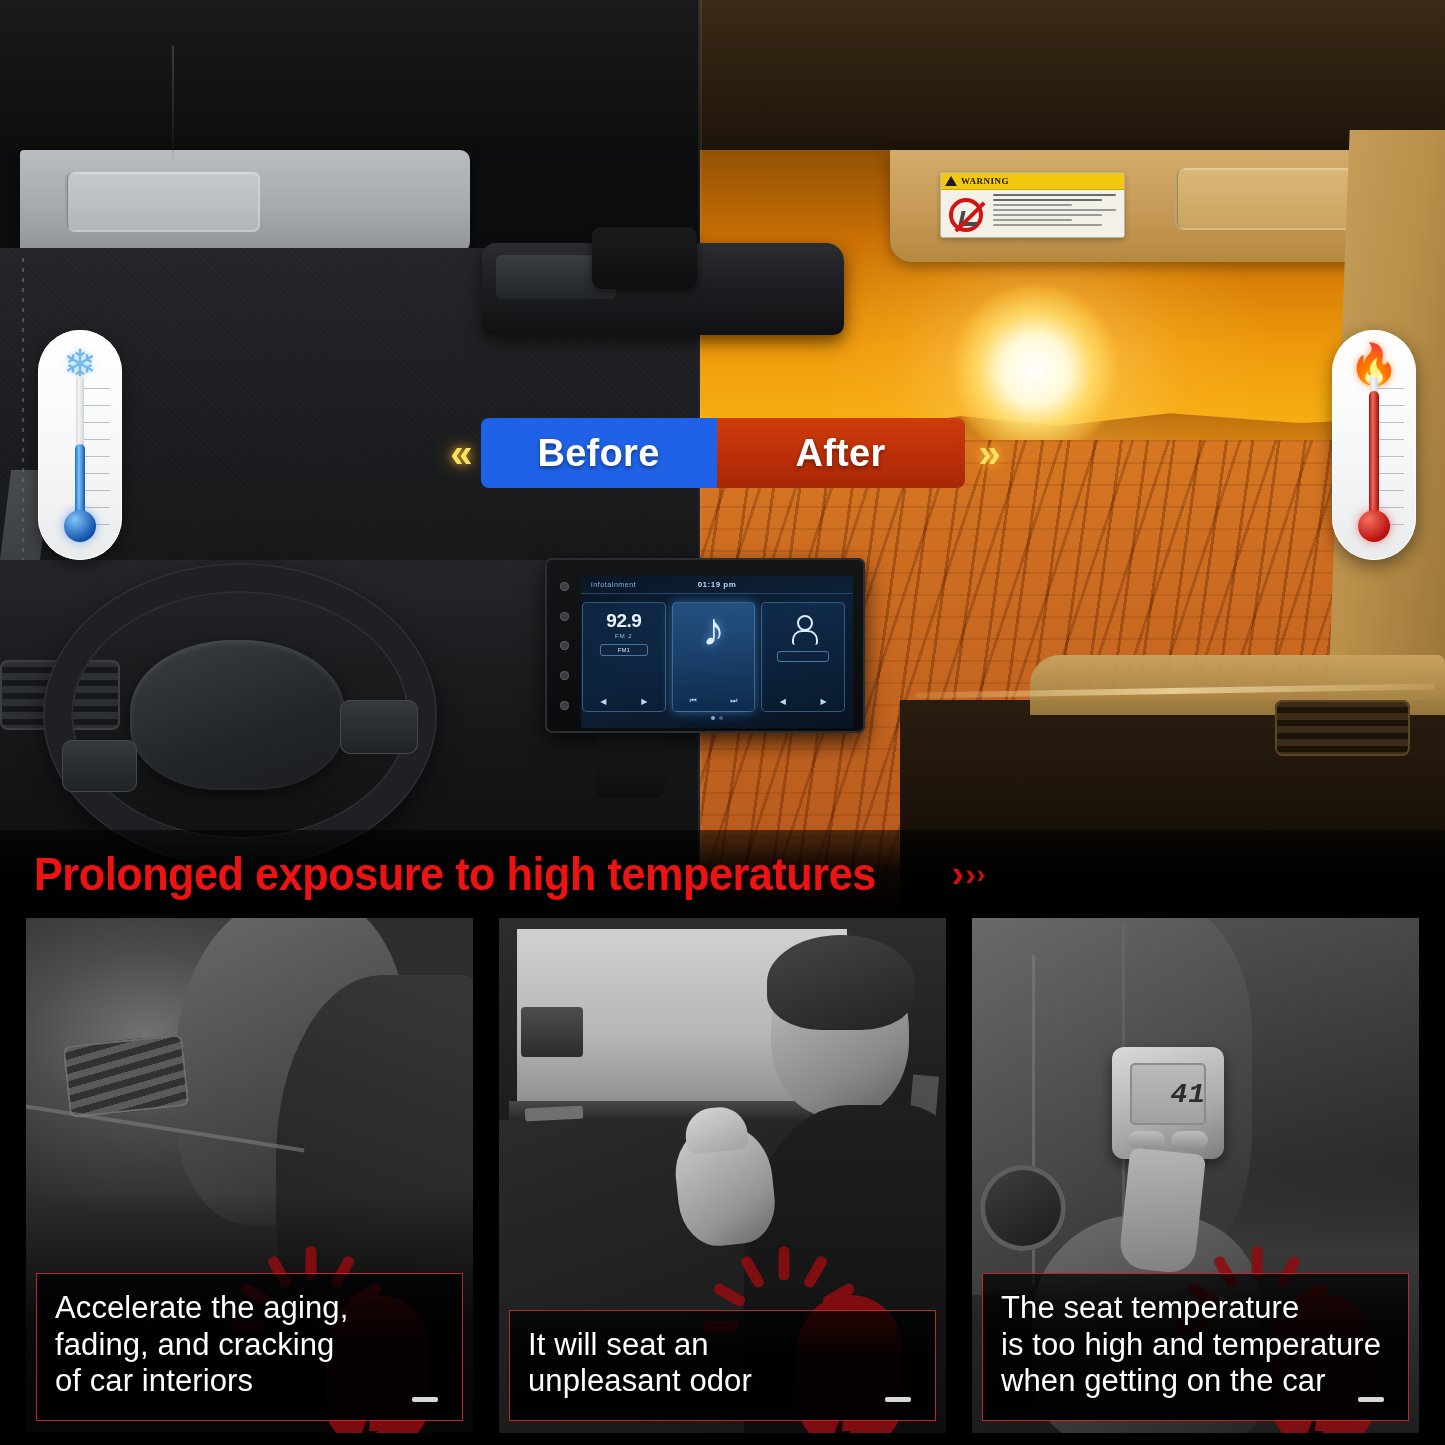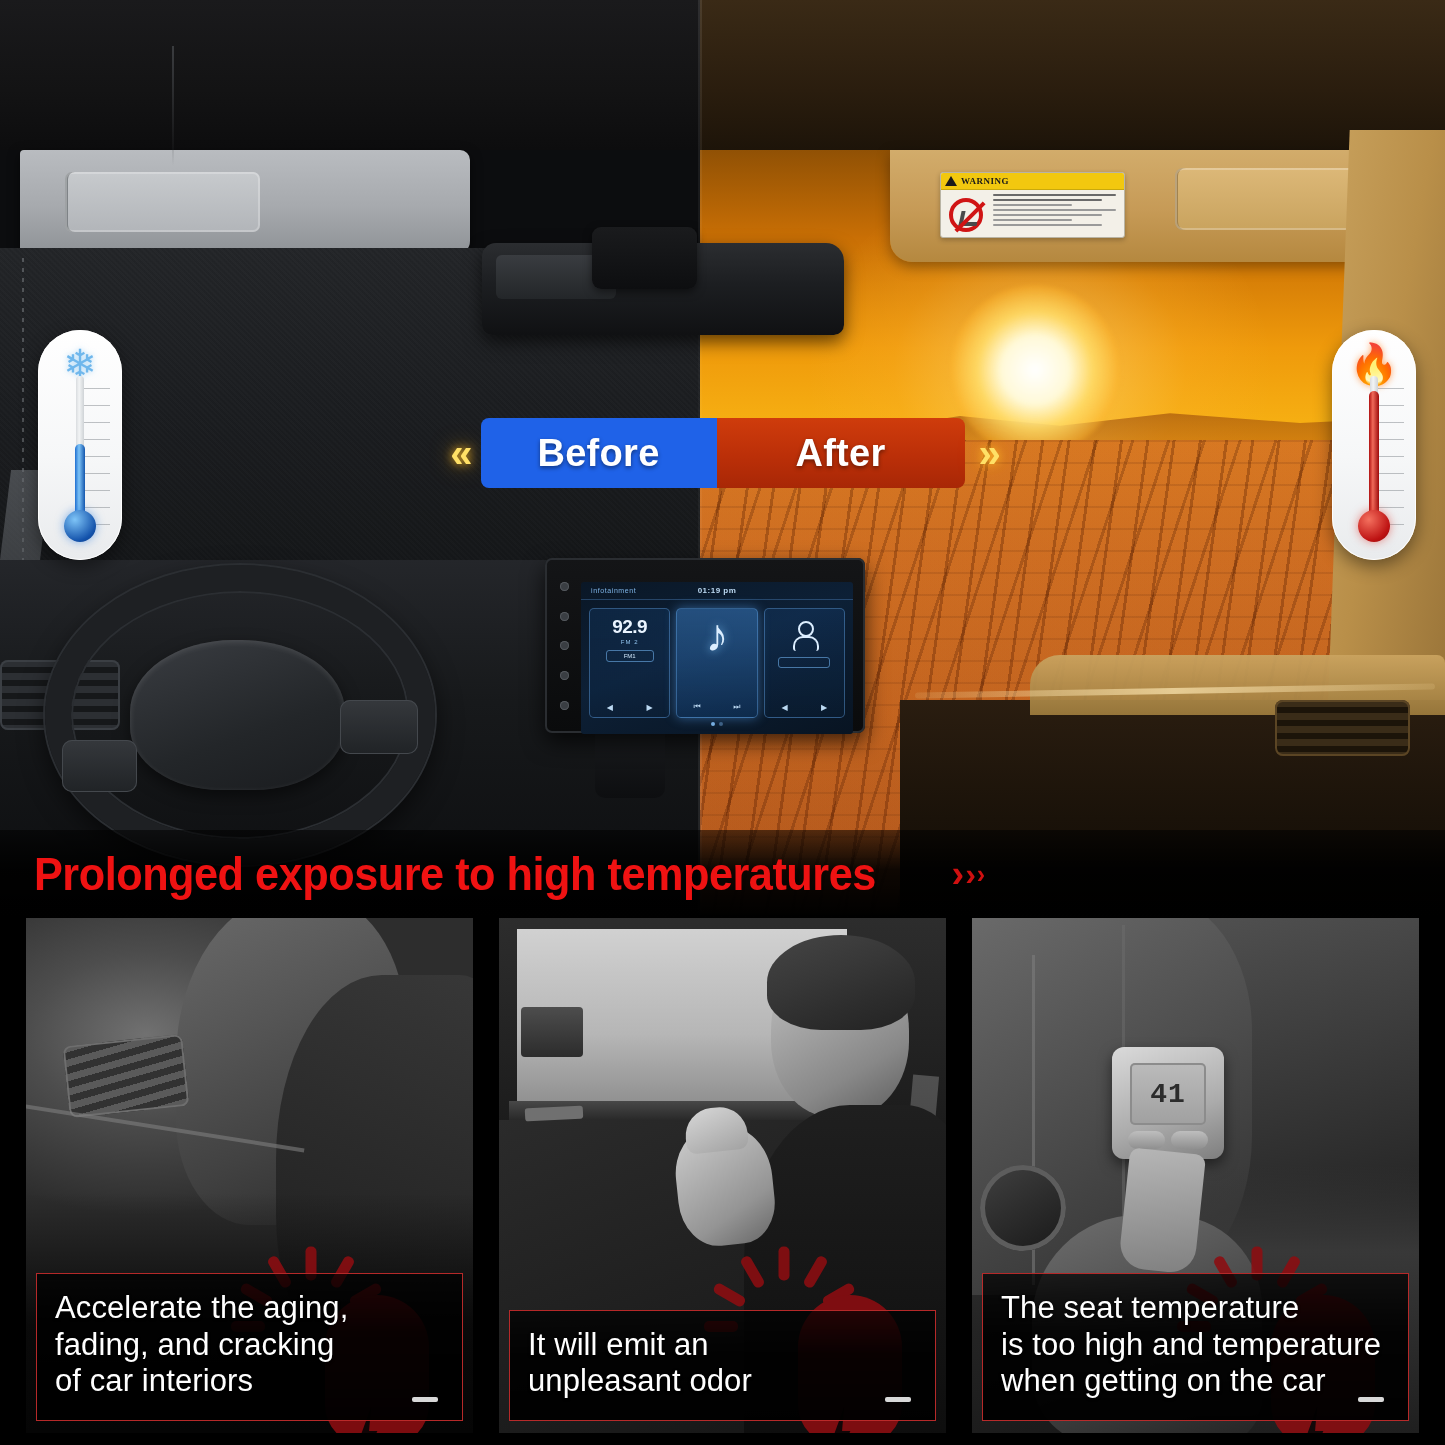--- a/index.html
+++ b/index.html
@@ -141,27 +141,27 @@
     background:linear-gradient(180deg,#3a3c3f,rgba(58,60,63,0)); z-index:6; }
 
   
   .info-unit { position:absolute; left:545px; top:558px; width:320px; height:175px;
     background:linear-gradient(180deg,#141517,#0a0b0c); border-radius:7px;
     box-shadow:0 9px 22px rgba(0,0,0,.7), inset 0 0 0 2px #2a2d31; z-index:7; }
   .info-sidebar { position:absolute; left:6px; top:14px; width:26px; height:148px;
     display:flex; flex-direction:column; align-items:center; justify-content:space-around; }
   .info-sidebar span { display:block; width:9px; height:9px; border-radius:50%;
     background:#3a3e43; box-shadow:inset 0 0 0 1px #54585d; }
-  .info-screen { position:absolute; left:36px; top:24px; width:272px; height:152px; border-radius:3px;
+  .info-screen { position:absolute; left:36px; top:18px; width:272px; height:152px; border-radius:3px;
     background:linear-gradient(160deg,#0a1726 0%,#0d2036 45%,#081422 100%); overflow:hidden; }
   .info-topbar { height:18px; display:flex; align-items:center; justify-content:center; position:relative;
     border-bottom:1px solid rgba(90,150,215,.35); }
   .info-brand { position:absolute; left:10px; font-size:7px; color:#7fb4e6; letter-spacing:.6px; }
   .info-time { font-size:8px; color:#bcd9f2; font-weight:bold; letter-spacing:.5px; }
-  .info-cards { display:flex; gap:6px; padding:8px 8px 0 8px; height:118px; }
+  .info-cards { display:flex; gap:6px; padding:8px 8px 0 1px; height:118px; }
   .icard { flex:1; border:1px solid rgba(95,160,225,.45); border-radius:5px; position:relative;
     background:linear-gradient(180deg,rgba(30,90,160,.20),rgba(12,38,68,.25));
     display:flex; flex-direction:column; align-items:center; padding-top:8px; }
   .icard.mid { background:linear-gradient(180deg,rgba(70,150,235,.42),rgba(25,85,155,.30));
     box-shadow:0 0 12px rgba(90,170,255,.45); }
   .freq { font-size:19px; font-weight:bold; color:#eaf4ff; letter-spacing:-.5px; line-height:1; }
   .freq-sub { font-size:6px; color:#8fc0ea; margin-top:3px; letter-spacing:1px; }
   .freq-pill { margin-top:5px; width:48px; height:12px; border-radius:3px;
     border:1px solid rgba(110,175,235,.6); display:flex; align-items:center; justify-content:center;
     font-size:6px; color:#cfe6fa; }
@@ -287,21 +287,21 @@
     border-radius:0 34% 40% 0; background:linear-gradient(150deg,#6a6d6f,#424547 62%,#2a2c2e); }
   .ph3 .seatcushion { position:absolute; left:150px; top:250px; width:350px; height:290px;
     border-radius:40% 10% 0 0; background:linear-gradient(180deg,#53565800,#36383a 30%,#1b1c1d); }
   .ph3 .seam { position:absolute; left:60px; top:40px; width:3px; height:330px; background:#7f8284; opacity:.5; }
   .ph3 .seam2 { position:absolute; left:150px; top:10px; width:3px; height:370px; background:#6d7072; opacity:.45; }
   .ph3 .irgun { position:absolute; left:140px; top:132px; width:112px; height:112px; border-radius:12px;
     background:linear-gradient(160deg,#d8dadb,#a9abac 60%,#7c7e7f);
     box-shadow:0 6px 14px rgba(0,0,0,.5); }
   .ph3 .irscreen { position:absolute; left:18px; top:16px; width:76px; height:62px; border-radius:5px;
     background:linear-gradient(180deg,#b9bcbd,#9ea1a2); display:flex; align-items:center;
-    justify-content:center; box-shadow:inset 0 0 0 2px #8a8d8e; }
+    justify-content:flex-end; box-shadow:inset 0 0 0 2px #8a8d8e;font-style:italic; }
   .ph3 .irval { font-family:"Liberation Mono", monospace; font-size:28px; font-weight:bold; color:#2a2c2d;
     letter-spacing:1px; }
   .ph3 .irbtns { position:absolute; left:16px; top:84px; width:80px; height:22px; display:flex; gap:6px; }
   .ph3 .irbtns i { flex:1; height:18px; border-radius:9px; background:linear-gradient(180deg,#bcbfc0,#8d9091); }
   .ph3 .irgrip { position:absolute; left:152px; top:236px; width:76px; height:120px;
     border-radius:10px 10px 26px 26px; background:linear-gradient(170deg,#b4b7b8,#7e8182); transform:rotate(6deg); }
   .ph3 .handgrip { position:absolute; left:60px; top:300px; width:230px; height:230px;
     border-radius:46% 40% 20% 30%; background:linear-gradient(160deg,#6c6f71,#3b3d3f 65%,#212324); }
   .ph3 .watch { position:absolute; left:8px; top:250px; width:86px; height:86px; border-radius:50%;
     background:linear-gradient(150deg,#3e4143,#17191a); box-shadow:inset 0 0 0 5px #5a5d5f; }
@@ -534,21 +534,21 @@
         <i class="ray r2"></i>
         <i class="ray r3"></i>
         <i class="ray r4"></i>
         <i class="ray r5"></i>
         <i class="ray r6"></i>
         <i class="ray r7"></i>
         <div class="gbody"></div>
         <div class="gbolt"></div>
       </div>
       <div class="cap-wrap">
-        <div class="cap-text">It will emit an
+        <div class="cap-text">It will seat an
 unpleasant odor</div>
         <span class="cap-dash"></span>
       </div>
     </div>
 
     <div class="panel">
       <div class="ph ph3">
         <div class="seatback"></div>
         <div class="seam"></div>
         <div class="seam2"></div>

